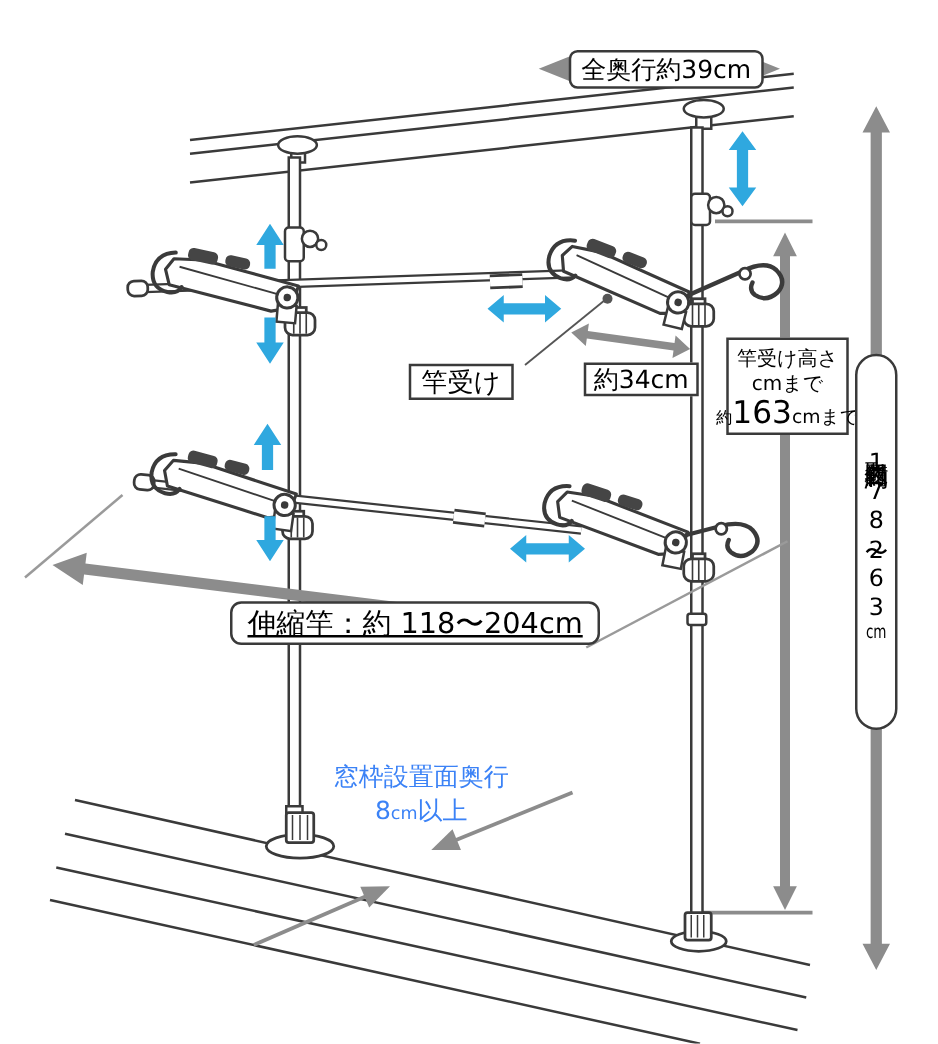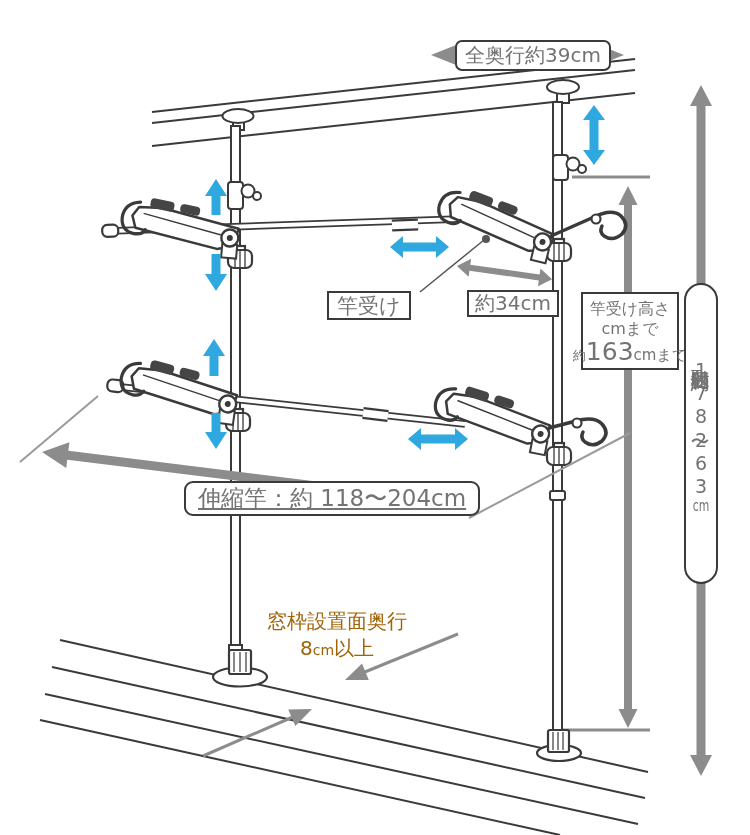--- a/index.html
+++ b/index.html
@@ -4,40 +4,40 @@
 <style>
   html,body{margin:0;padding:0;background:#fff;}
   .stage{
     position:relative;width:750px;height:835px;background:#fff;overflow:hidden;
     font-family:"DejaVu Sans","Liberation Sans",sans-serif;color:#2b2b2b;
   }
   .stage svg{position:absolute;left:0;top:0;}
   .lbl{
     position:absolute;box-sizing:border-box;background:#fff;
     border:2px solid #3a3a3a;display:flex;align-items:center;justify-content:center;
-    color:#737373;white-space:nowrap;
+    color:#000000;white-space:nowrap;
   }
   #lbl-total-depth{left:455px;top:40px;height:31px;min-width:141px;padding:0 8px;
     font-size:20px;border-width:2.5px;border-radius:7px;}
   #lbl-pole-holder{left:327px;top:291px;height:29px;padding:0 8px;font-size:21px;}
   #lbl-34cm{left:467px;top:290px;height:27px;padding:0 6px;font-size:20px;}
-  #lbl-height-range{left:581px;top:292px;width:98px;height:78px;flex-direction:column;
+  #lbl-height-range{left:581px;top:270px;width:98px;height:78px;flex-direction:column;
     font-size:16px;line-height:1.25;padding:2px 0;}
   #lbl-height-range .l3{display:flex;align-items:baseline;justify-content:center;line-height:1;}
   #lbl-height-range .l3 .pre{font-size:13px;}
   #lbl-height-range .l3 .val{font-size:25px;text-align:right;}
   #lbl-height-range .l3 .suf{font-size:15px;}
   #lbl-install-range{left:684px;top:283px;width:34px;height:301px;border-width:2.5px;
     border-radius:17px;font-size:19px;padding:4px 0;}
   #lbl-install-range .vtext{writing-mode:vertical-rl;text-orientation:upright;letter-spacing:1px;}
   #lbl-install-range .tcu{text-combine-upright:all;font-size:15px;}
   #lbl-extend-pole{left:184px;top:481px;height:35px;padding:0 12px;font-size:23px;
     border-width:2.5px;border-radius:9px;text-decoration:underline;}
   #lbl-sill{left:244px;top:608px;width:186px;border:none;background:transparent;
-    flex-direction:column;font-size:20px;line-height:1.35;color:#a16207;}
+    flex-direction:column;font-size:20px;line-height:1.35;color:#3b82f6;}
   #lbl-sill .unit{font-size:14px;}
 </style>
 </head>
 <body>
 
 <div class="stage">
 
 <svg width="750" height="835" viewBox="0 0 750 835">
 
   <g stroke="#3a3a3a" stroke-width="2" fill="none">

